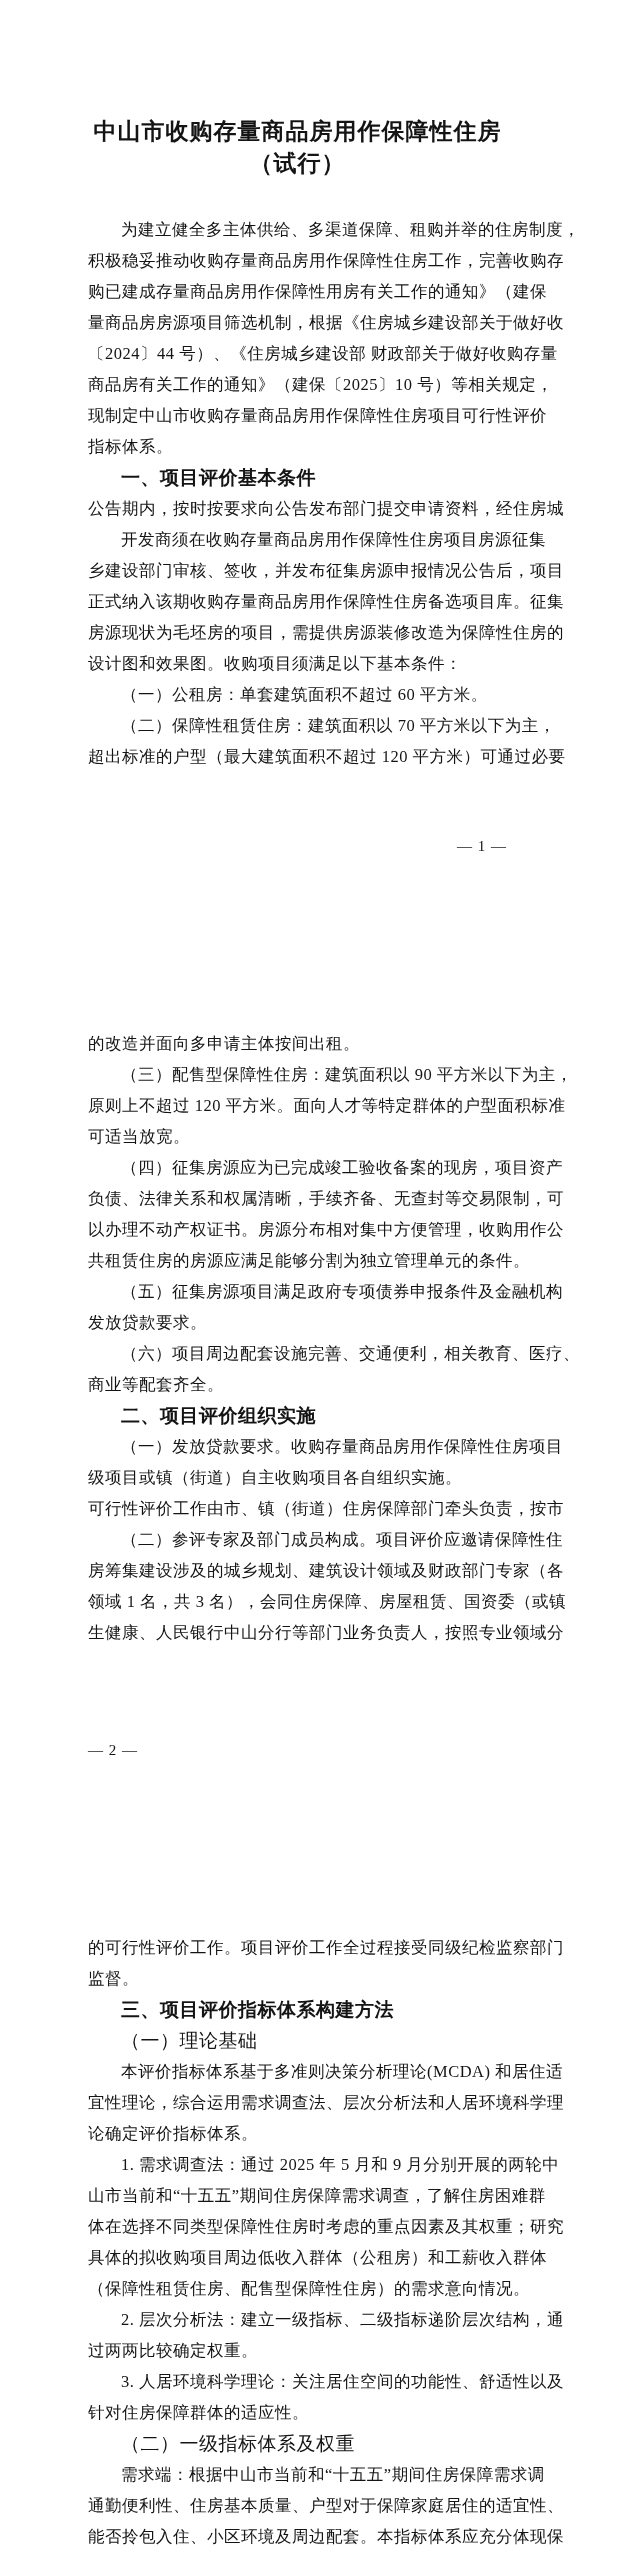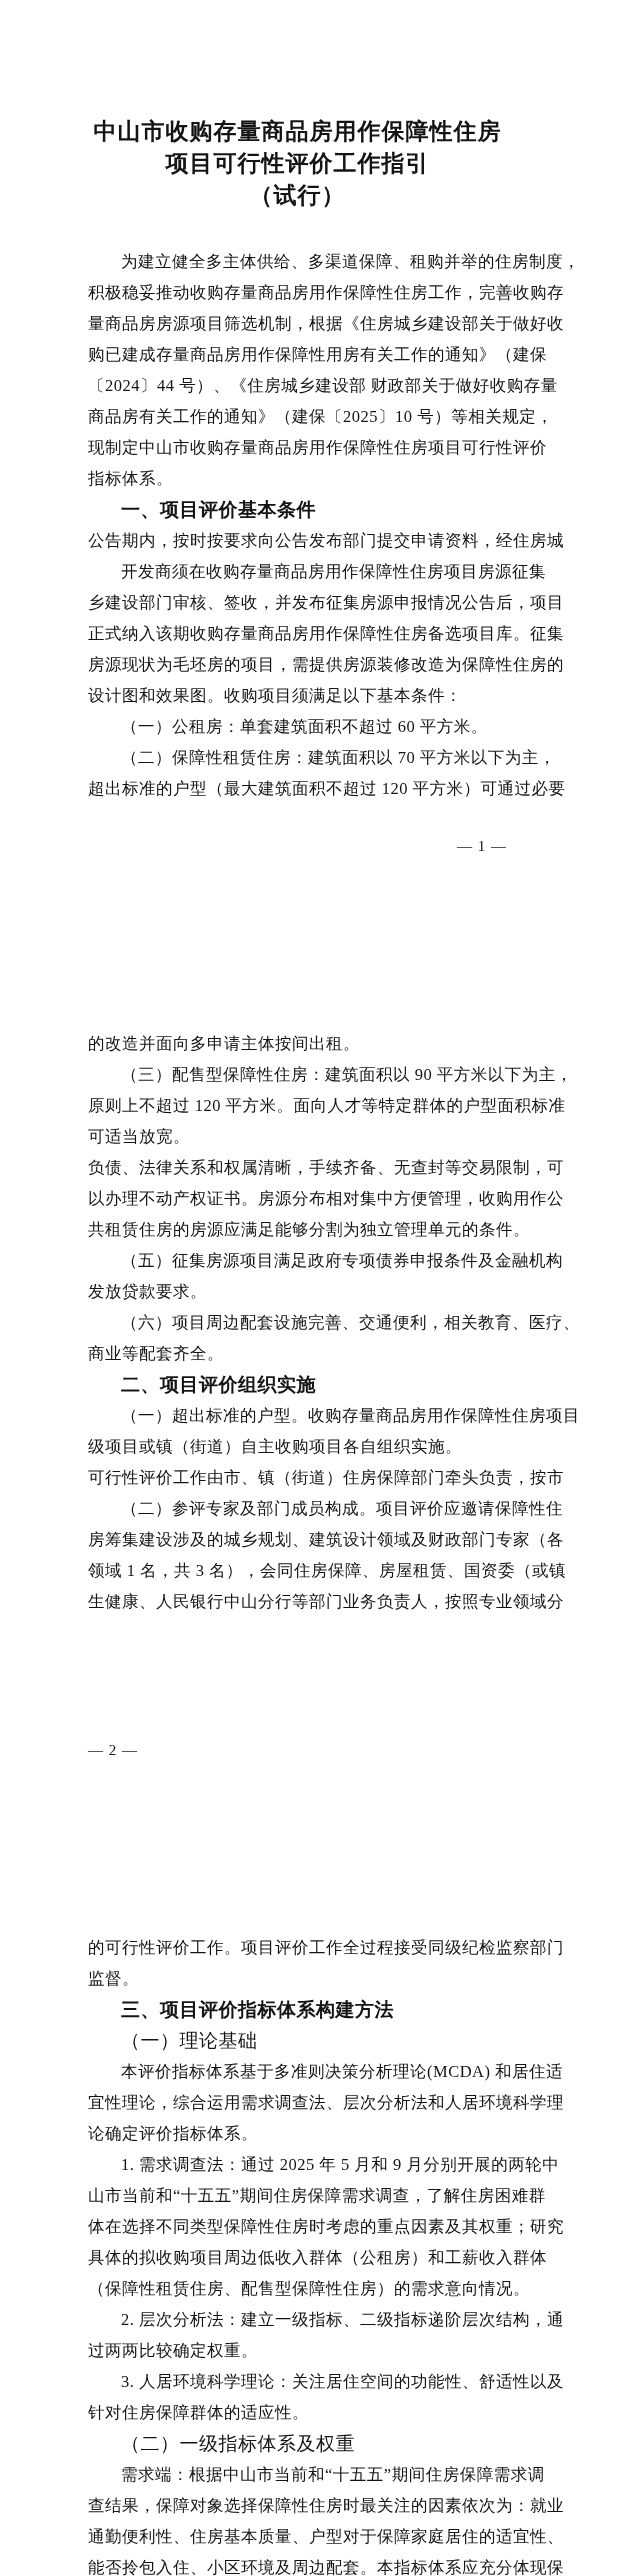--- a/index.html
+++ b/index.html
@@ -44,27 +44,26 @@
   .page-num.right{right:75px;}
   .page-num.left{left:88px;}
 </style>
 </head>
 <body>
 
 <div class="doc">
     <div class="page first">
       <div class="title-block">
         <div class="title-line">中山市收购存量商品房用作保障性住房</div>
-        <div class="title-line">项目可行性评价工作指引</div>
         <div class="title-line">（试行）</div>
       </div>
       <div class="line body indent">为建立健全多主体供给、多渠道保障、租购并举的住房制度，</div>
       <div class="line body">积极稳妥推动收购存量商品房用作保障性住房工作，完善收购存</div>
+      <div class="line body">购已建成存量商品房用作保障性用房有关工作的通知》（建保</div>
       <div class="line body">量商品房房源项目筛选机制，根据《住房城乡建设部关于做好收</div>
-      <div class="line body">购已建成存量商品房用作保障性用房有关工作的通知》（建保</div>
       <div class="line body">〔2024〕44 号）、《住房城乡建设部 财政部关于做好收购存量</div>
       <div class="line body">商品房有关工作的通知》（建保〔2025〕10 号）等相关规定，</div>
       <div class="line body">现制定中山市收购存量商品房用作保障性住房项目可行性评价</div>
       <div class="line body">指标体系。</div>
       <div class="line heading indent">一、项目评价基本条件</div>
       <div class="line body">公告期内，按时按要求向公告发布部门提交申请资料，经住房城</div>
       <div class="line body indent">开发商须在收购存量商品房用作保障性住房项目房源征集</div>
       <div class="line body">乡建设部门审核、签收，并发布征集房源申报情况公告后，项目</div>
       <div class="line body">正式纳入该期收购存量商品房用作保障性住房备选项目库。征集</div>
       <div class="line body">房源现状为毛坯房的项目，需提供房源装修改造为保障性住房的</div>
@@ -72,29 +71,30 @@
       <div class="line body indent">（一）公租房：单套建筑面积不超过 60 平方米。</div>
       <div class="line body indent">（二）保障性租赁住房：建筑面积以 70 平方米以下为主，</div>
       <div class="line body">超出标准的户型（最大建筑面积不超过 120 平方米）可通过必要</div>
       <div class="page-num right">— 1 —</div>
     </div>
     <div class="page rest">
       <div class="line body">的改造并面向多申请主体按间出租。</div>
       <div class="line body indent">（三）配售型保障性住房：建筑面积以 90 平方米以下为主，</div>
       <div class="line body">原则上不超过 120 平方米。面向人才等特定群体的户型面积标准</div>
       <div class="line body">可适当放宽。</div>
+      <div class="line body indent">（四）征集房源应为已完成竣工验收备案的现房，项目资产</div>
       <div class="line body">负债、法律关系和权属清晰，手续齐备、无查封等交易限制，可</div>
       <div class="line body">以办理不动产权证书。房源分布相对集中方便管理，收购用作公</div>
       <div class="line body">共租赁住房的房源应满足能够分割为独立管理单元的条件。</div>
       <div class="line body indent">（五）征集房源项目满足政府专项债券申报条件及金融机构</div>
       <div class="line body">发放贷款要求。</div>
       <div class="line body indent">（六）项目周边配套设施完善、交通便利，相关教育、医疗、</div>
       <div class="line body">商业等配套齐全。</div>
       <div class="line heading indent">二、项目评价组织实施</div>
-      <div class="line body indent">（一）超出标准的户型。收购存量商品房用作保障性住房项目</div>
+      <div class="line body indent">（一）发放贷款要求。收购存量商品房用作保障性住房项目</div>
       <div class="line body">级项目或镇（街道）自主收购项目各自组织实施。</div>
       <div class="line body">可行性评价工作由市、镇（街道）住房保障部门牵头负责，按市</div>
       <div class="line body indent">（二）参评专家及部门成员构成。项目评价应邀请保障性住</div>
       <div class="line body">房筹集建设涉及的城乡规划、建筑设计领域及财政部门专家（各</div>
       <div class="line body">领域 1 名，共 3 名），会同住房保障、房屋租赁、国资委（或镇</div>
       <div class="line body">生健康、人民银行中山分行等部门业务负责人，按照专业领域分</div>
       <div class="page-num left">— 2 —</div>
     </div>
     <div class="page rest">
       <div class="line body">的可行性评价工作。项目评价工作全过程接受同级纪检监察部门</div>
@@ -108,18 +108,17 @@
       <div class="line body">山市当前和“十五五”期间住房保障需求调查，了解住房困难群</div>
       <div class="line body">体在选择不同类型保障性住房时考虑的重点因素及其权重；研究</div>
       <div class="line body">具体的拟收购项目周边低收入群体（公租房）和工薪收入群体</div>
       <div class="line body">（保障性租赁住房、配售型保障性住房）的需求意向情况。</div>
       <div class="line body indent">2. 层次分析法：建立一级指标、二级指标递阶层次结构，通</div>
       <div class="line body">过两两比较确定权重。</div>
       <div class="line body indent">3. 人居环境科学理论：关注居住空间的功能性、舒适性以及</div>
       <div class="line body">针对住房保障群体的适应性。</div>
       <div class="line sub indent">（二）一级指标体系及权重</div>
       <div class="line body indent">需求端：根据中山市当前和“十五五”期间住房保障需求调</div>
-      <div class="line body">查结果，保障对象选择保障性住房时最关注的因素依次为：就业</div>
       <div class="line body">通勤便利性、住房基本质量、户型对于保障家庭居住的适宜性、</div>
       <div class="line body">能否拎包入住、小区环境及周边配套。本指标体系应充分体现保</div>
     </div>
   </div>
 
 
 </body></html>

